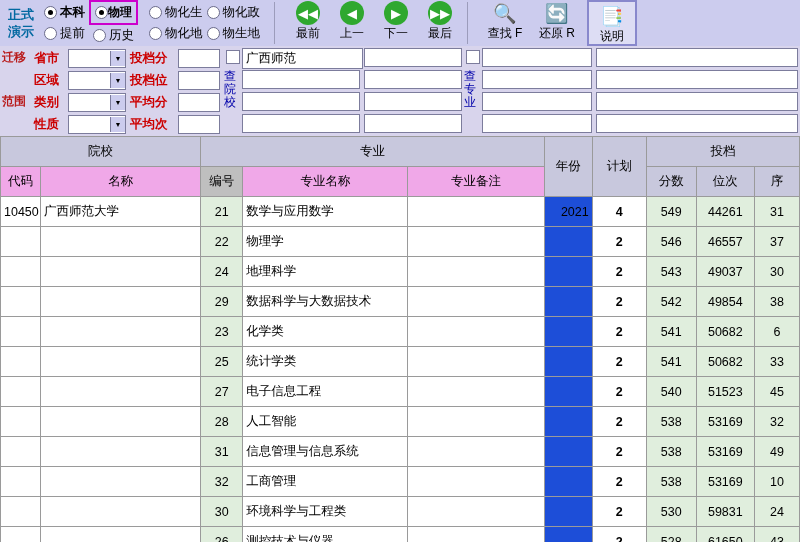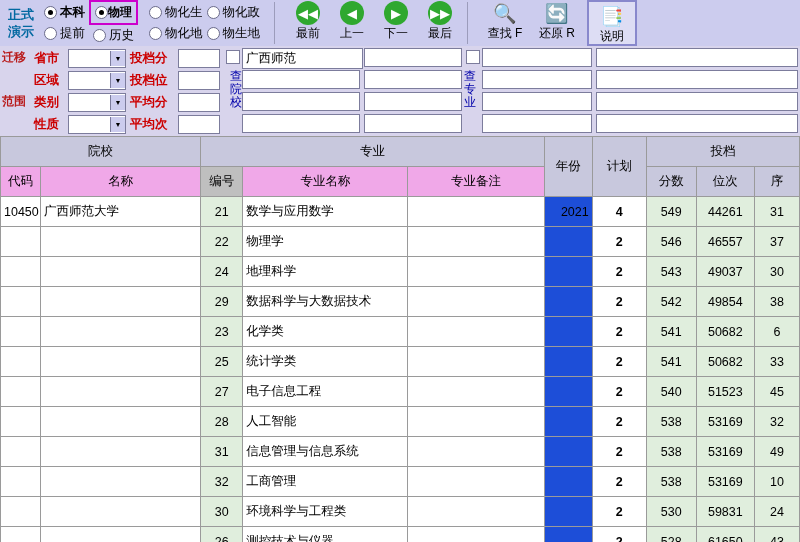--- a/index.html
+++ b/index.html
@@ -249,21 +249,21 @@
     <div class="ftext" style="left:178px;top:3px;width:40px;"></div>
     <div class="ftext" style="left:178px;top:25px;width:40px;"></div>
     <div class="ftext" style="left:178px;top:47px;width:40px;"></div>
     <div class="ftext" style="left:178px;top:69px;width:40px;"></div>
 
     <div style="position:absolute;left:226px;top:4px;"><span class="cb"></span></div>
     <div class="finput" style="left:242px;top:2px;width:116px;">广西师范</div>
     <div class="ftext" style="left:242px;top:24px;width:116px;"></div>
     <div class="ftext" style="left:242px;top:46px;width:116px;"></div>
     <div class="ftext" style="left:242px;top:68px;width:116px;"></div>
-    <div class="vlabel" style="left:230px;top:24px;">查院校</div>
+    <div class="vlabel" style="left:224px;top:24px;">查院校</div>
 
     <div class="ftext" style="left:364px;top:2px;width:96px;"></div>
     <div class="ftext" style="left:364px;top:24px;width:96px;"></div>
     <div class="ftext" style="left:364px;top:46px;width:96px;"></div>
     <div class="ftext" style="left:364px;top:68px;width:96px;"></div>
 
     <div style="position:absolute;left:466px;top:4px;"><span class="cb"></span></div>
     <div class="ftext" style="left:482px;top:2px;width:108px;"></div>
     <div class="ftext" style="left:482px;top:24px;width:108px;"></div>
     <div class="ftext" style="left:482px;top:46px;width:108px;"></div>

